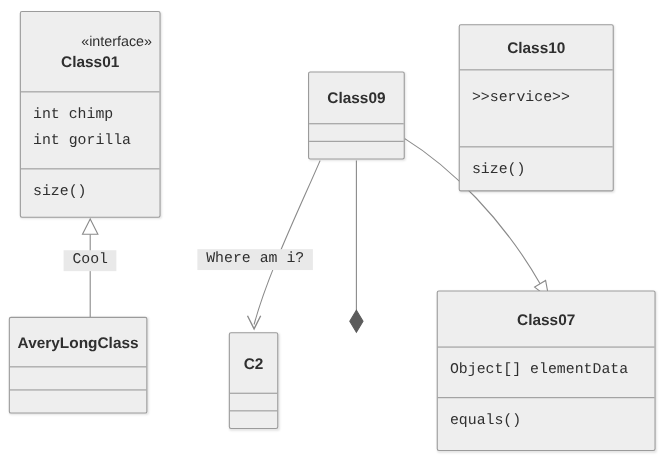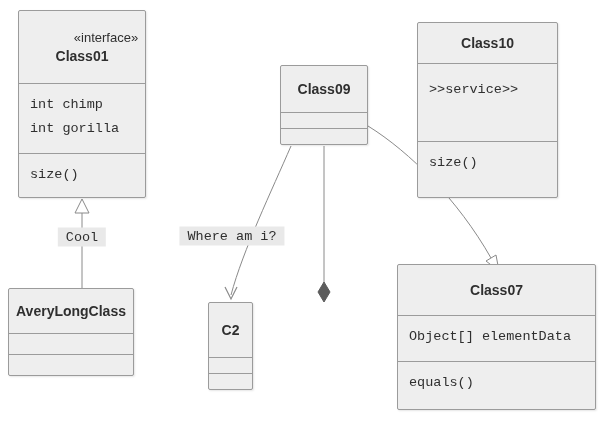--- a/index.html
+++ b/index.html
@@ -77,21 +77,21 @@
   </div>
 
   <div class="uml-class" style="left:280px; top:65px; width:88px; height:80px">
     <div class="head grow">
       <div class="title">Class09</div>
     </div>
     <div class="row" style="height:16px"></div>
     <div class="row" style="height:16px"></div>
   </div>
 
-  <div class="uml-class" style="left:417px; top:22px; width:141px; height:176px">
+  <div class="uml-class" style="left:417px; top:22px; width:141px; height:152px">
     <div class="head" style="height:40px">
       <div class="title">Class10</div>
     </div>
     <div class="section" style="height:78px; padding-top:14px">
       <div class="line">&gt;&gt;service&gt;&gt;</div>
     </div>
     <div class="section grow">
       <div class="line">size()</div>
     </div>
   </div>

